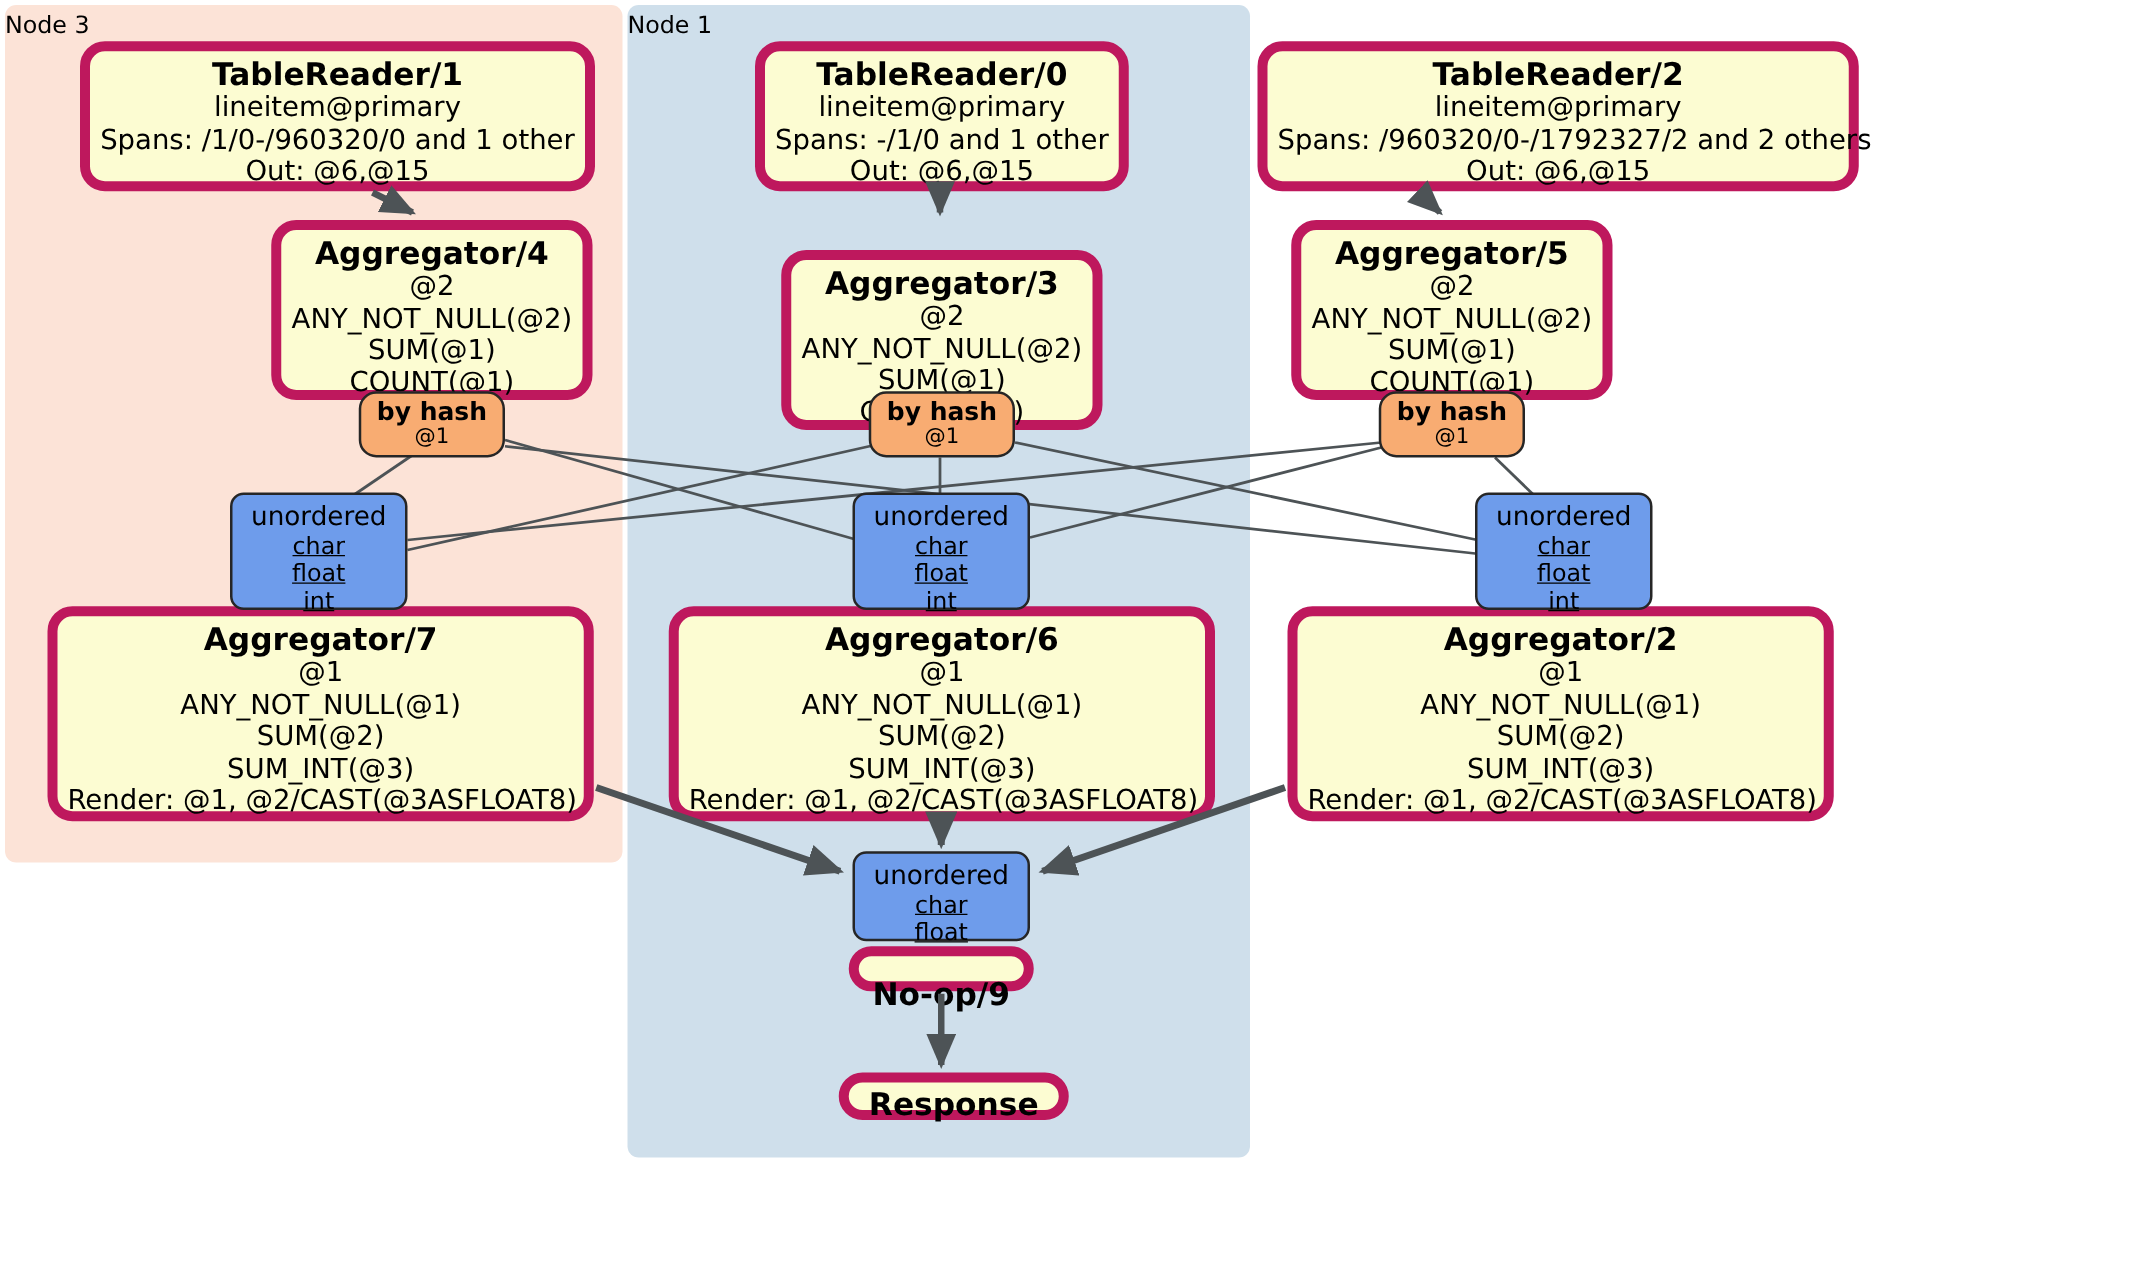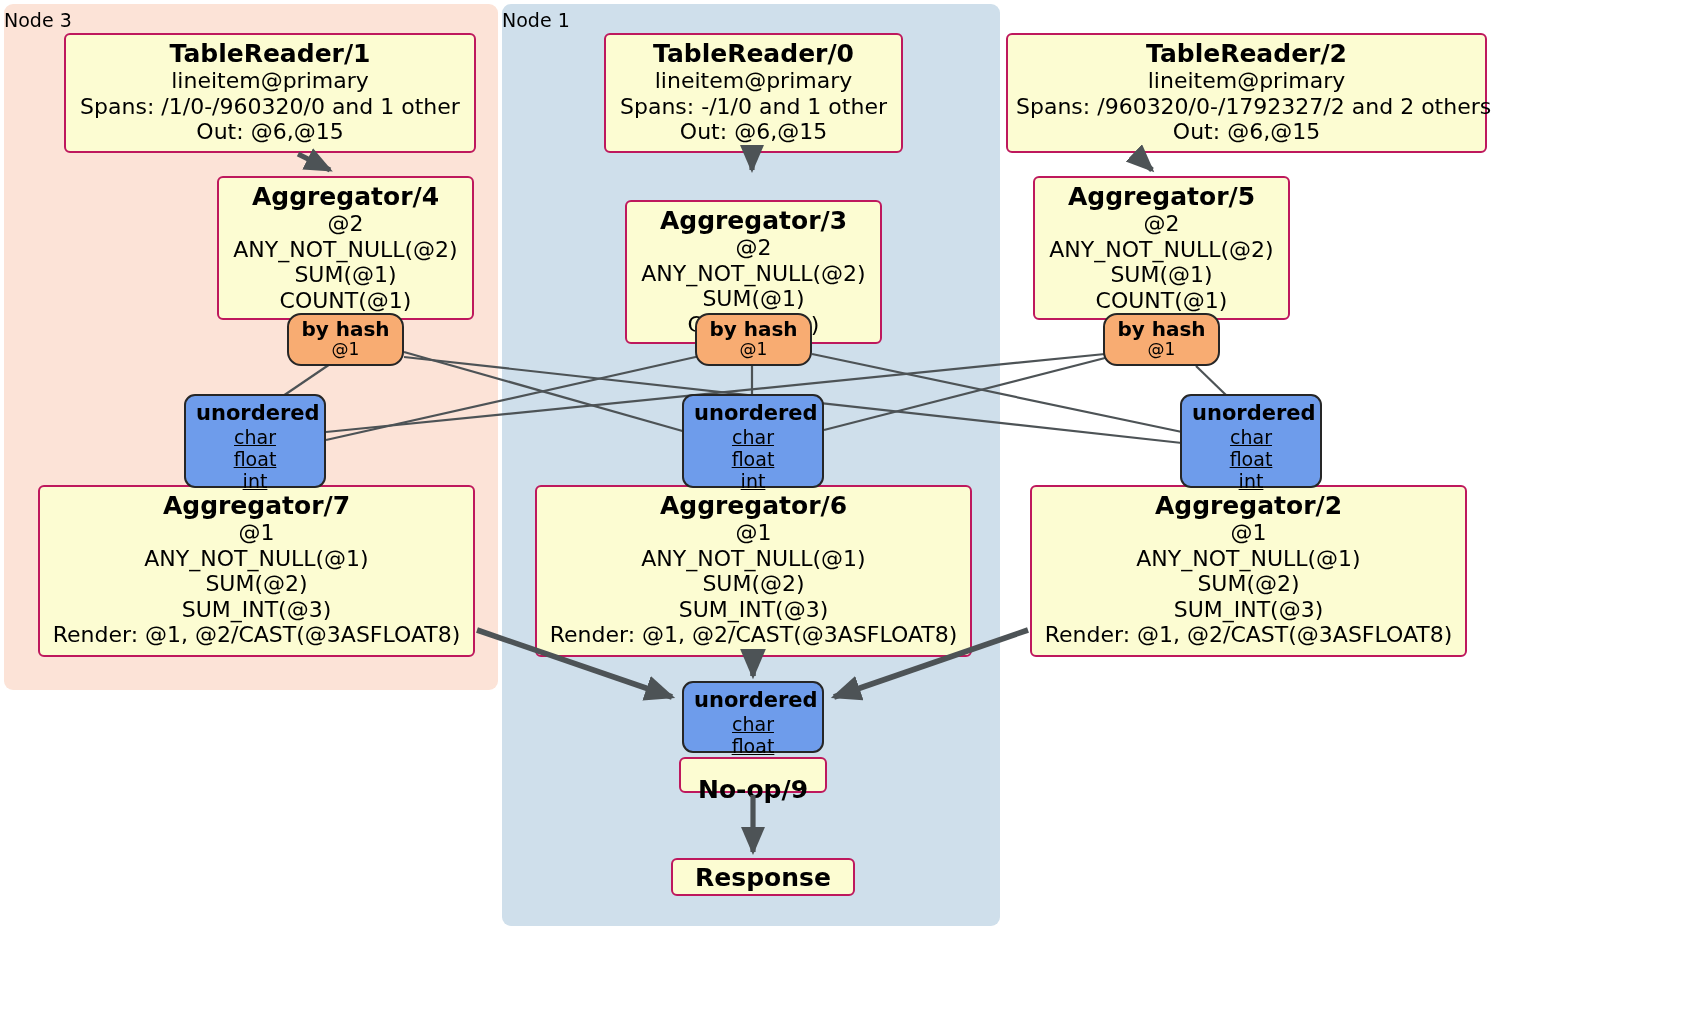--- a/index.html
+++ b/index.html
@@ -26,22 +26,22 @@
     left: 0;
     font-size: 19px;
     color: #000000;
     line-height: 1.1;
   }
   
   .proc {
     position: absolute;
     box-sizing: border-box;
     background: #fcfcd2;
-    border: 2px solid #be185d;
-    border-radius: 6px;
+    border: 8px solid #be185d;
+    border-radius: 20px;
     text-align: center;
     color: #000000;
     padding: 4px 8px;
     line-height: 1.16;
     z-index: 6;
   }
   .proc .title {
     font-weight: bold;
     font-size: 25px;
     letter-spacing: 0px;
@@ -81,21 +81,21 @@
     background: #6e9ceb;
     border: 2px solid #262626;
     border-radius: 11px;
     text-align: center;
     color: #000000;
     padding: 5px 10px;
     line-height: 1.17;
     z-index: 8;
   }
   .sync .title {
-    font-weight: bold;
+    font-weight: normal;
     font-size: 21px;
   }
   .sync .line {
     font-size: 19px;
     text-decoration: underline;
   }
   svg.edges {
     position: absolute;
     left: 0;
     top: 0;

